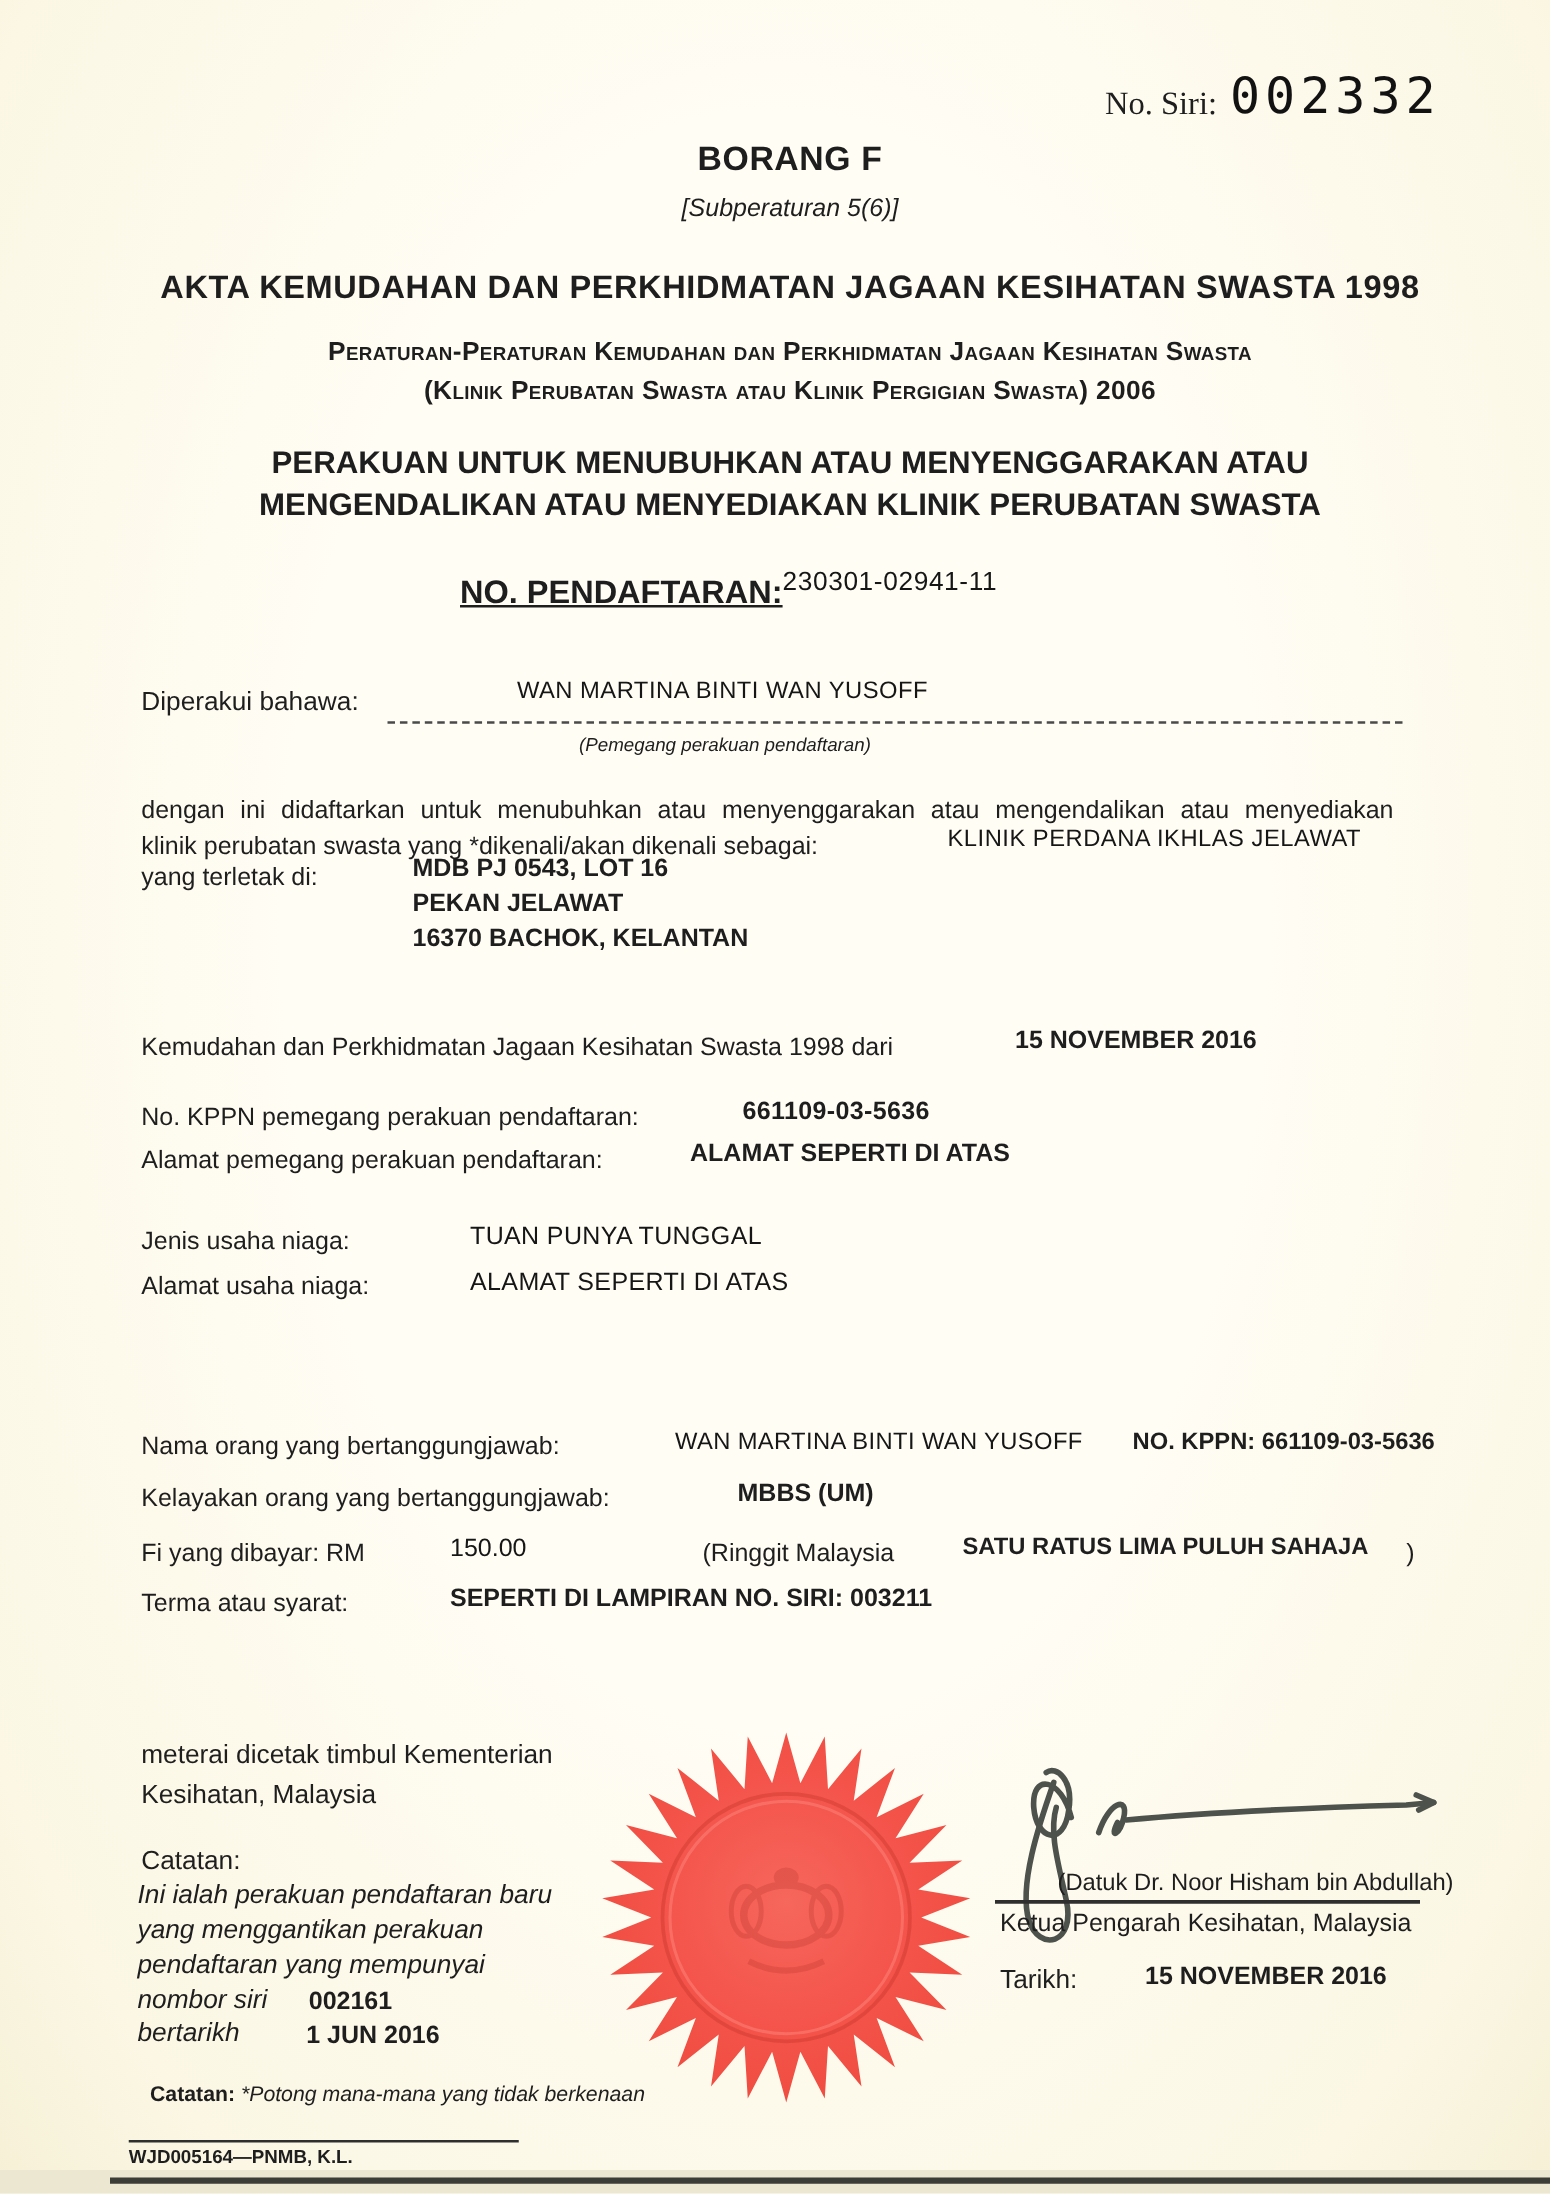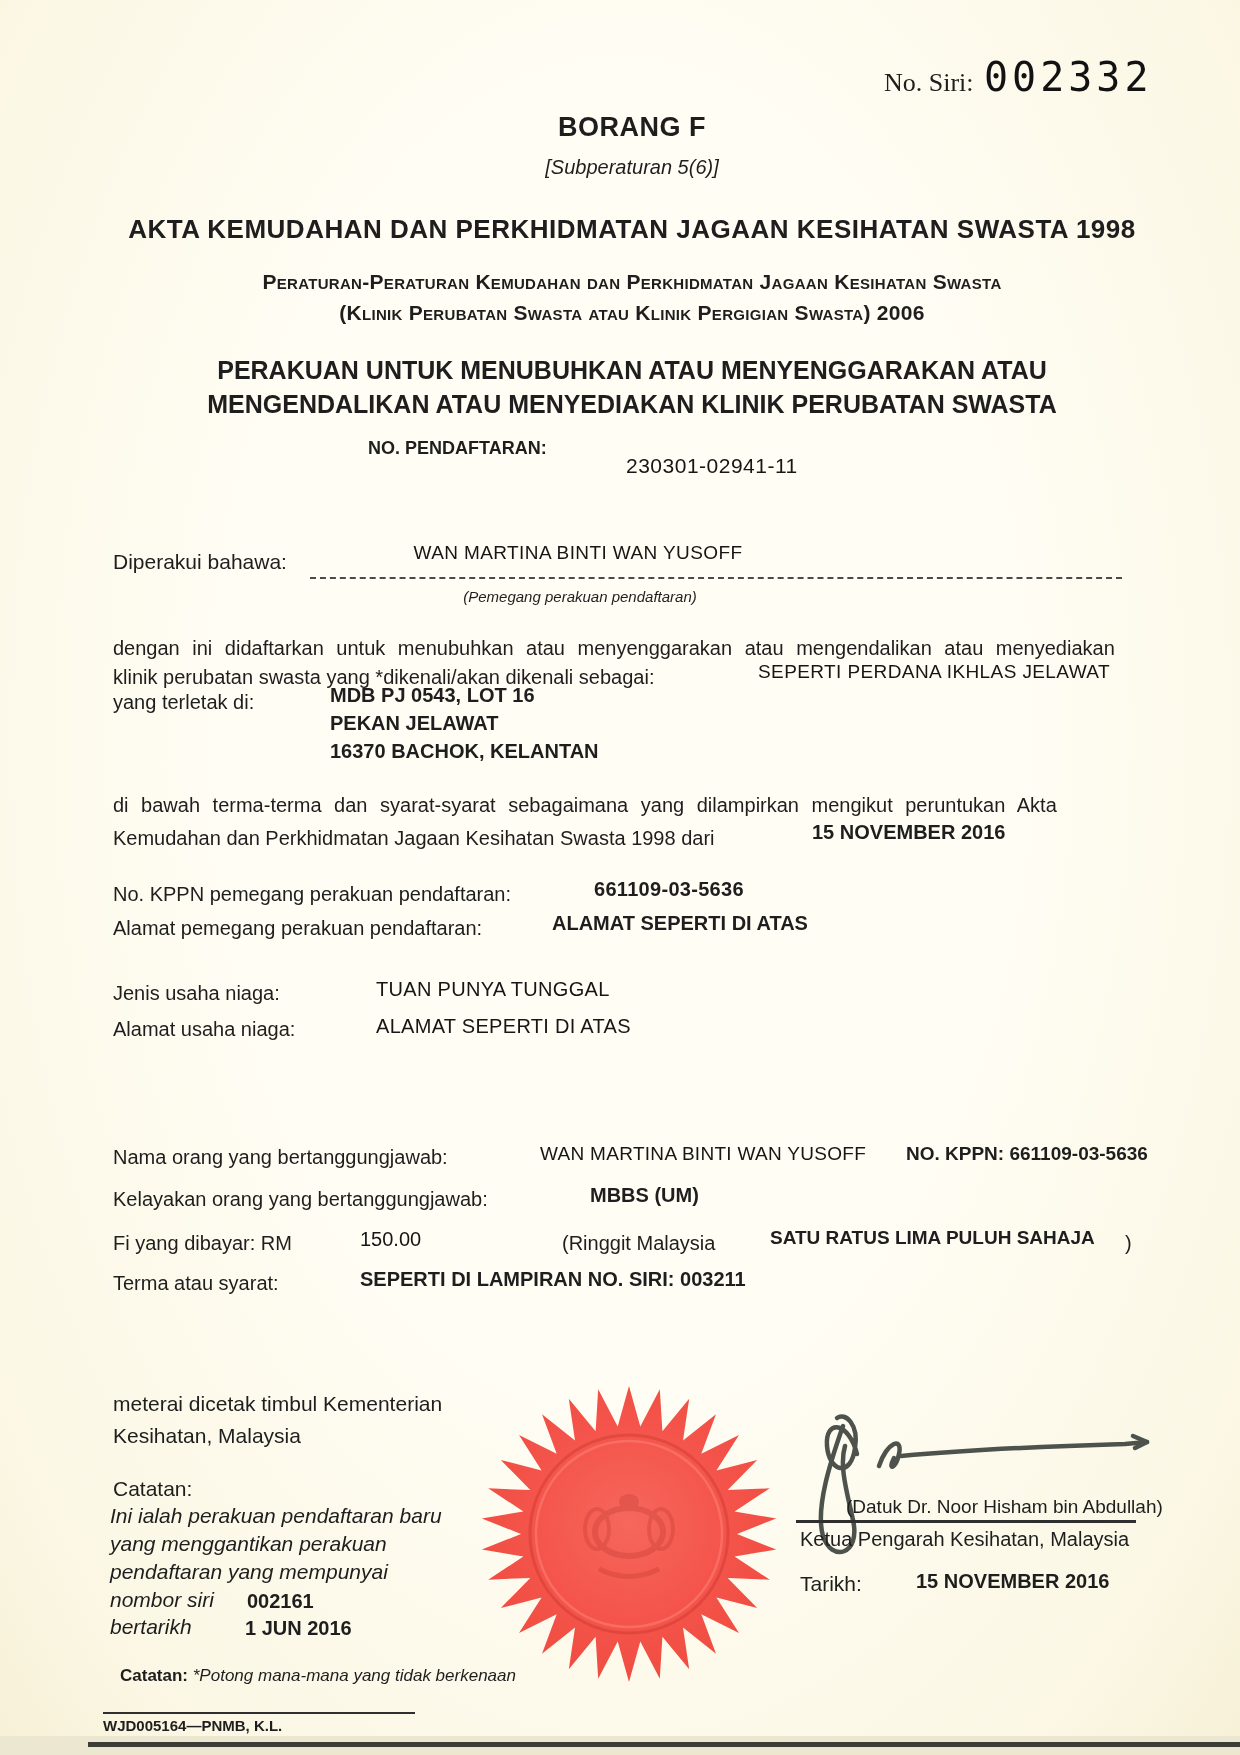--- a/index.html
+++ b/index.html
@@ -36,37 +36,36 @@
   <div class="abs centerline b" style="top:112px;font-size:27px;letter-spacing:0.5px;">BORANG F</div>
   <div class="abs centerline i" style="top:156px;font-size:20px;">[Subperaturan 5(6)]</div>
 
   <div class="abs centerline b" style="top:214px;font-size:26px;letter-spacing:0.5px;">AKTA KEMUDAHAN DAN PERKHIDMATAN JAGAAN KESIHATAN SWASTA 1998</div>
   <div class="abs centerline b sc" style="top:270px;font-size:21px;letter-spacing:0.3px;">Peraturan-Peraturan Kemudahan dan Perkhidmatan Jagaan Kesihatan Swasta</div>
   <div class="abs centerline b sc" style="top:301px;font-size:21px;letter-spacing:0.3px;">(Klinik Perubatan Swasta atau Klinik Pergigian Swasta) 2006</div>
 
   <div class="abs centerline b" style="top:356px;font-size:25px;">PERAKUAN UNTUK MENUBUHKAN ATAU MENYENGGARAKAN ATAU</div>
   <div class="abs centerline b" style="top:390px;font-size:25px;">MENGENDALIKAN ATAU MENYEDIAKAN KLINIK PERUBATAN SWASTA</div>
 
-  <div class="abs b" style="left:368px;top:438px;font-size:18px;">NO. PENDAFTARAN:</div>
+  <div class="abs b" style="left:368px;top:458px;font-size:26px;text-decoration:underline;">NO. PENDAFTARAN:</div>
   <div class="abs filled" style="left:626px;top:454px;font-size:21px;letter-spacing:0.5px;">230301-02941-11</div>
 
   <div class="abs t21" style="left:113px;top:550px;">Diperakui bahawa:</div>
   <div class="abs filled" style="left:288px;top:542px;width:580px;text-align:center;font-size:19px;letter-spacing:0.4px;">WAN MARTINA BINTI WAN YUSOFF</div>
   <div class="abs dashedline" style="left:310px;top:577px;width:812px;"></div>
   <div class="abs i" style="left:380px;top:588px;width:400px;text-align:center;font-size:15px;">(Pemegang perakuan pendaftaran)</div>
 
   <div class="abs t20" style="left:113px;top:666px;">klinik perubatan swasta yang *dikenali/akan dikenali sebagai:</div>
   <div class="abs t20" style="left:113px;top:637px;word-spacing:7px;">dengan ini didaftarkan untuk menubuhkan atau menyenggarakan atau mengendalikan atau menyediakan</div>
-  <div class="abs filled" style="left:758px;top:661px;font-size:19px;letter-spacing:0.4px;">SEPERTI PERDANA IKHLAS JELAWAT</div>
+  <div class="abs filled" style="left:758px;top:661px;font-size:19px;letter-spacing:0.4px;">KLINIK PERDANA IKHLAS JELAWAT</div>
   <div class="abs t20" style="left:113px;top:691px;">yang terletak di:</div>
   <div class="abs b t20" style="left:330px;top:684px;">MDB PJ 0543, LOT 16</div>
   <div class="abs b t20" style="left:330px;top:712px;">PEKAN JELAWAT</div>
   <div class="abs b t20" style="left:330px;top:740px;">16370 BACHOK, KELANTAN</div>
 
-  <div class="abs t20" style="left:113px;top:794px;word-spacing:7px;">di bawah terma-terma dan syarat-syarat sebagaimana yang dilampirkan mengikut peruntukan Akta</div>
   <div class="abs t20" style="left:113px;top:827px;">Kemudahan dan Perkhidmatan Jagaan Kesihatan Swasta 1998 dari</div>
   <div class="abs b t20" style="left:812px;top:821px;">15 NOVEMBER 2016</div>
 
   <div class="abs t20" style="left:113px;top:883px;">No. KPPN pemegang perakuan pendaftaran:</div>
   <div class="abs b t20" style="left:594px;top:878px;letter-spacing:0.3px;">661109-03-5636</div>
   <div class="abs t20" style="left:113px;top:917px;">Alamat pemegang perakuan pendaftaran:</div>
   <div class="abs b t20" style="left:552px;top:912px;">ALAMAT SEPERTI DI ATAS</div>
 
   <div class="abs t20" style="left:113px;top:982px;">Jenis usaha niaga:</div>
   <div class="abs t20 filled" style="left:376px;top:978px;letter-spacing:0.3px;">TUAN PUNYA TUNGGAL</div>

